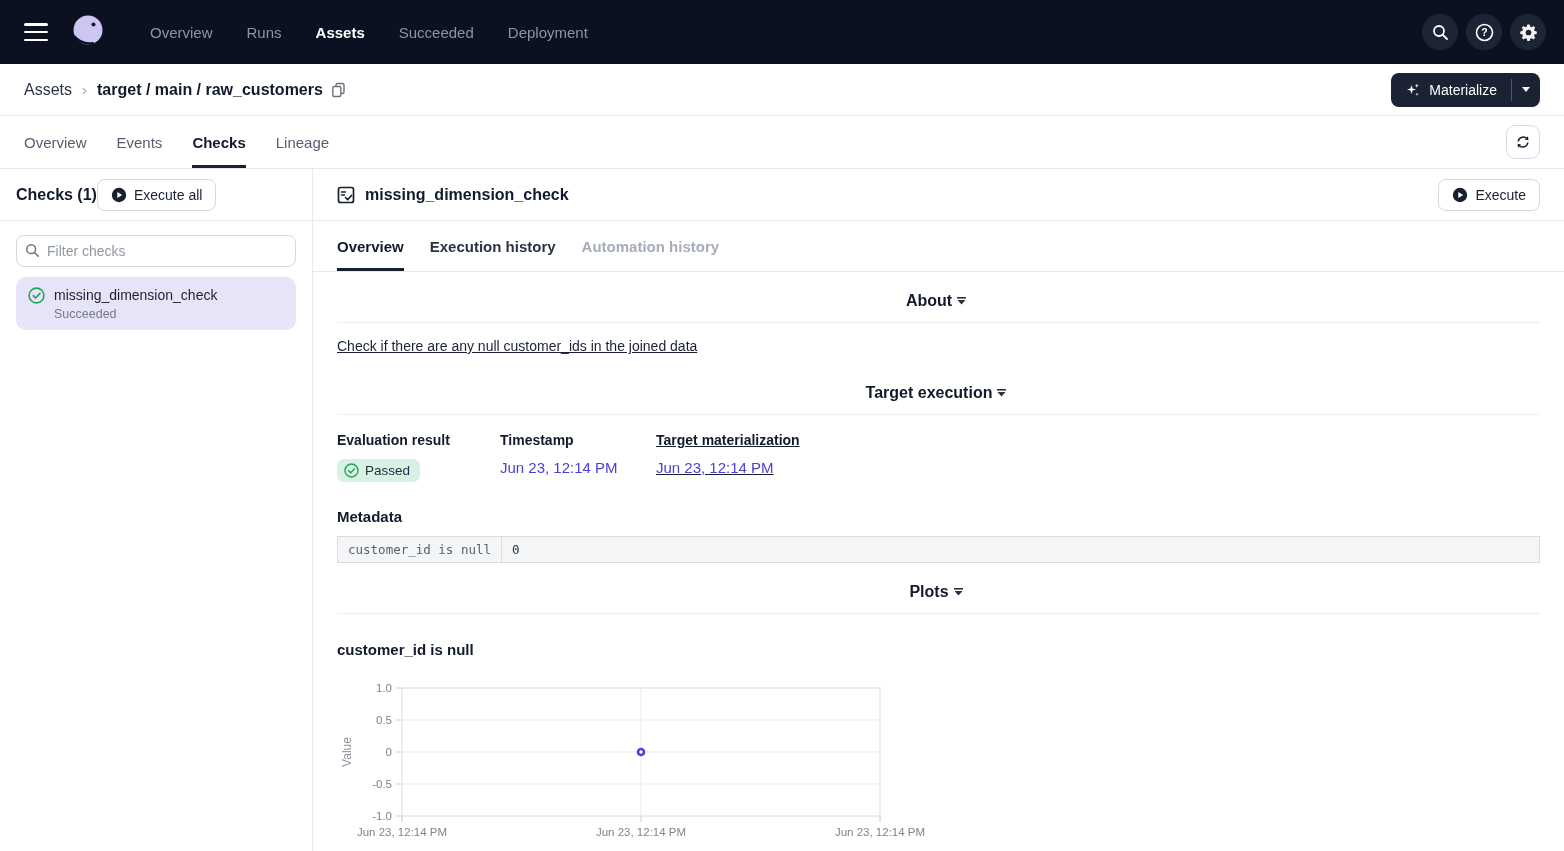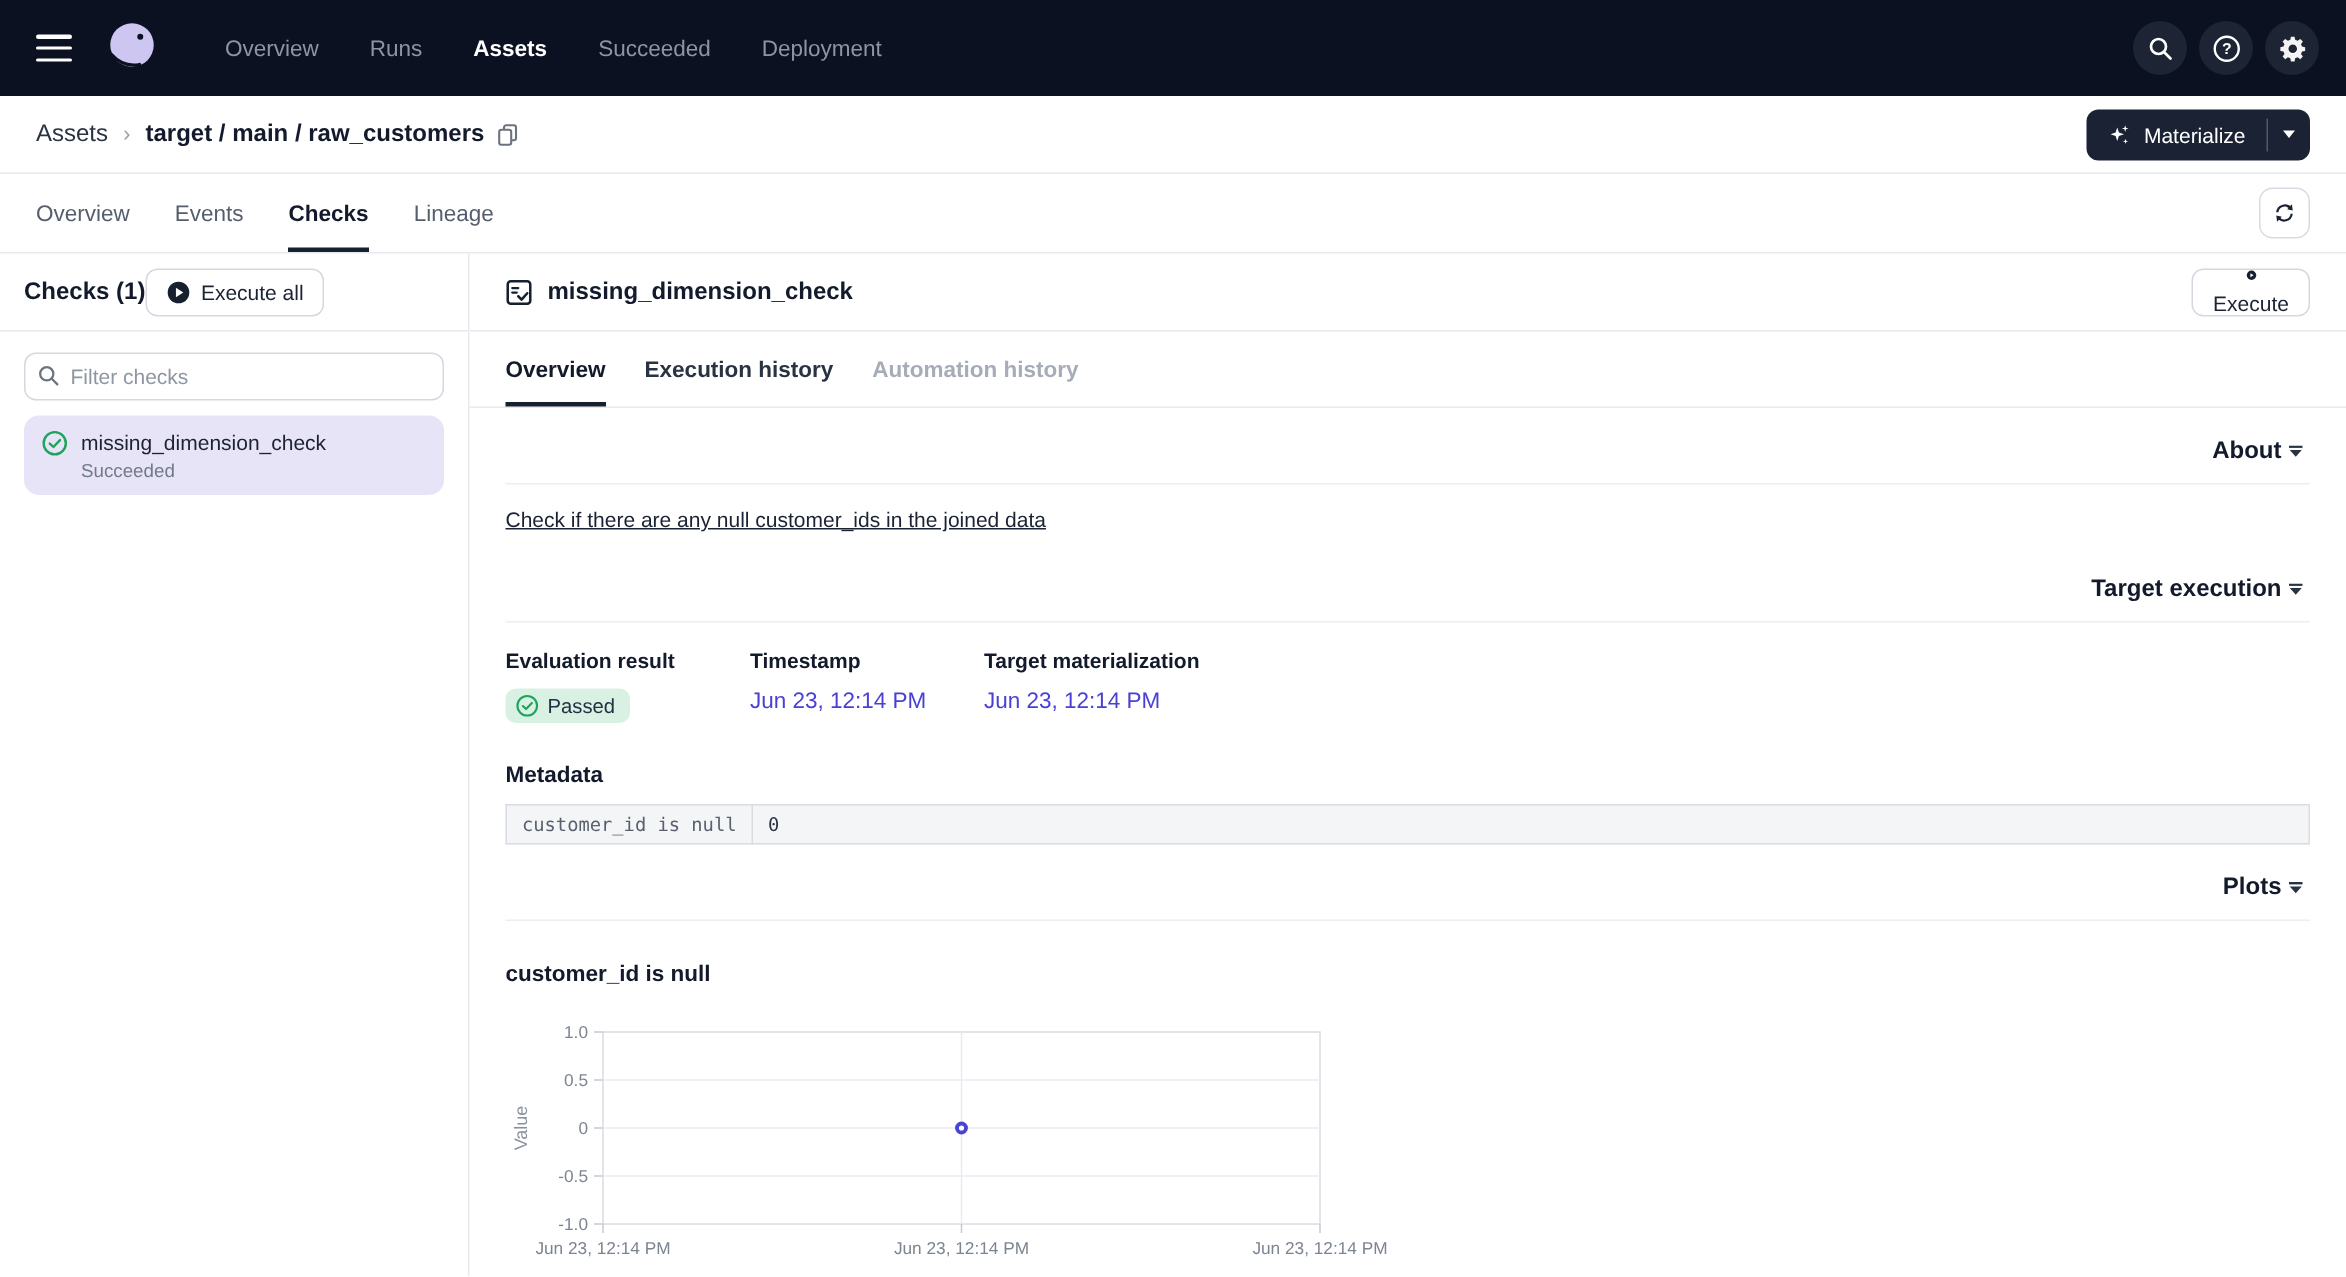--- a/index.html
+++ b/index.html
@@ -47,35 +47,35 @@
   .filter-input::placeholder { color:#8e97a3; }
   .filter-search-icon { position:absolute; left:9px; top:8px; }
   .check-item { margin:8px 16px; background:var(--selected-item-bg,#e8e4f8); border-radius:10px; padding:9px 12px; display:flex; gap:9px; cursor:pointer; }
   .check-item-name { font-size:14px; color:#1a2233; line-height:18px; }
   .check-item-status { font-size:12.5px; color:#717a87; margin-top:3px; }
 
   
   .main-panel { flex:1; display:flex; flex-direction:column; overflow:hidden; }
   .mp-header { height:52px; display:flex; align-items:center; padding:0 24px; border-bottom:1px solid #e7e9ee; flex-shrink:0; }
   .mp-title { font-size:16px; font-weight:700; color:#121a2b; margin-left:10px; }
-  .mp-header .btn-outline { margin-left:auto;flex-direction:column; }
+  .mp-header .btn-outline { margin-left:auto; }
   .detail-tabs { height:51px; display:flex; gap:26px; padding:0 24px; border-bottom:1px solid #e7e9ee; flex-shrink:0; }
   .dtab { display:flex; align-items:center; font-size:15px; font-weight:600; color:#2a3342; cursor:pointer; position:relative; }
   .dtab.active { color:#121a2b; }
   .dtab.active::after { content:""; position:absolute; left:0; right:0; bottom:0; height:3px; background:#16202f; }
   .dtab.disabled { color:#a6adb8; cursor:default; }
   .main-scroll { padding:0 24px; overflow:hidden; }
 
-  .section-head { display:flex; align-items:center; justify-content:flex-end; padding:20px 0 12px; border-bottom:1px solid #eceef2; }
+  .section-head { display:flex; align-items:center; justify-content:center; padding:20px 0 12px; border-bottom:1px solid #eceef2; }
   .section-title { font-size:16px; font-weight:700; color:#121a2b; }
   .collapse-caret { cursor:pointer; display:flex; padding:4px; }
   .about-body { font-size:14px; color:#1a2233; margin:15px 0 10px;text-decoration:underline; }
 
   .exec-grid { display:flex; margin-top:17px; }
-  .exec-col-1 { width:163px; } .exec-col-2 { width:156px; } .exec-col-3 { flex:1; }
+  .exec-col-1 { width:163px; } .exec-col-2 { width:156px; } .exec-col-3 { flex:1;text-decoration:underline; }
   .col-head { font-size:14px; font-weight:700; color:#121a2b; }
   .col-val { margin-top:11px; font-size:15px; }
   .badge-pass { display:inline-flex; align-items:center; gap:6px; background:var(--green-badge-bg,#d9f1e3); border-radius:7px; padding:4px 10px 4px 7px; font-size:13.5px; color:#233043; }
   a.ts-link { color:var(--accent-link,#4a41d4); text-decoration:none; cursor:pointer; }
 
   .meta-heading { font-size:15px; font-weight:700; color:#121a2b; margin-top:26px; }
   .meta-table { width:100%; border-collapse:collapse; margin-top:11px; background:#f4f5f7; }
   .meta-table td { border:1px solid #d9dde3; font-family:"DejaVu Sans Mono", monospace; font-size:12.5px; padding:5px 10px; }
   .meta-key { color:#59616e; width:155px; white-space:nowrap; }
   .meta-val { color:#2a3342; }

